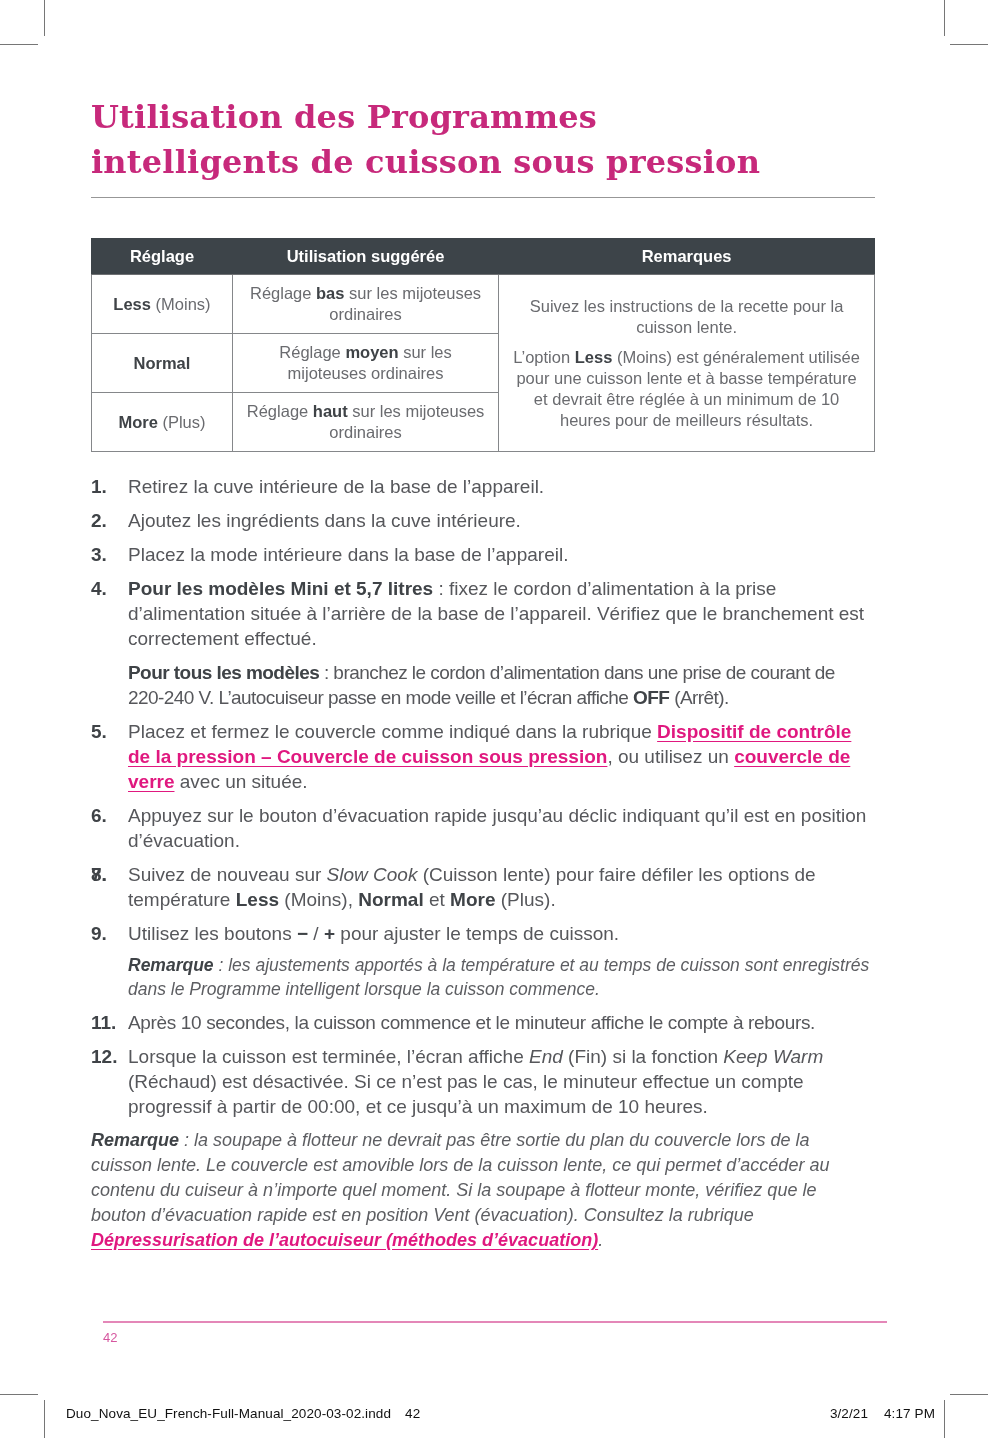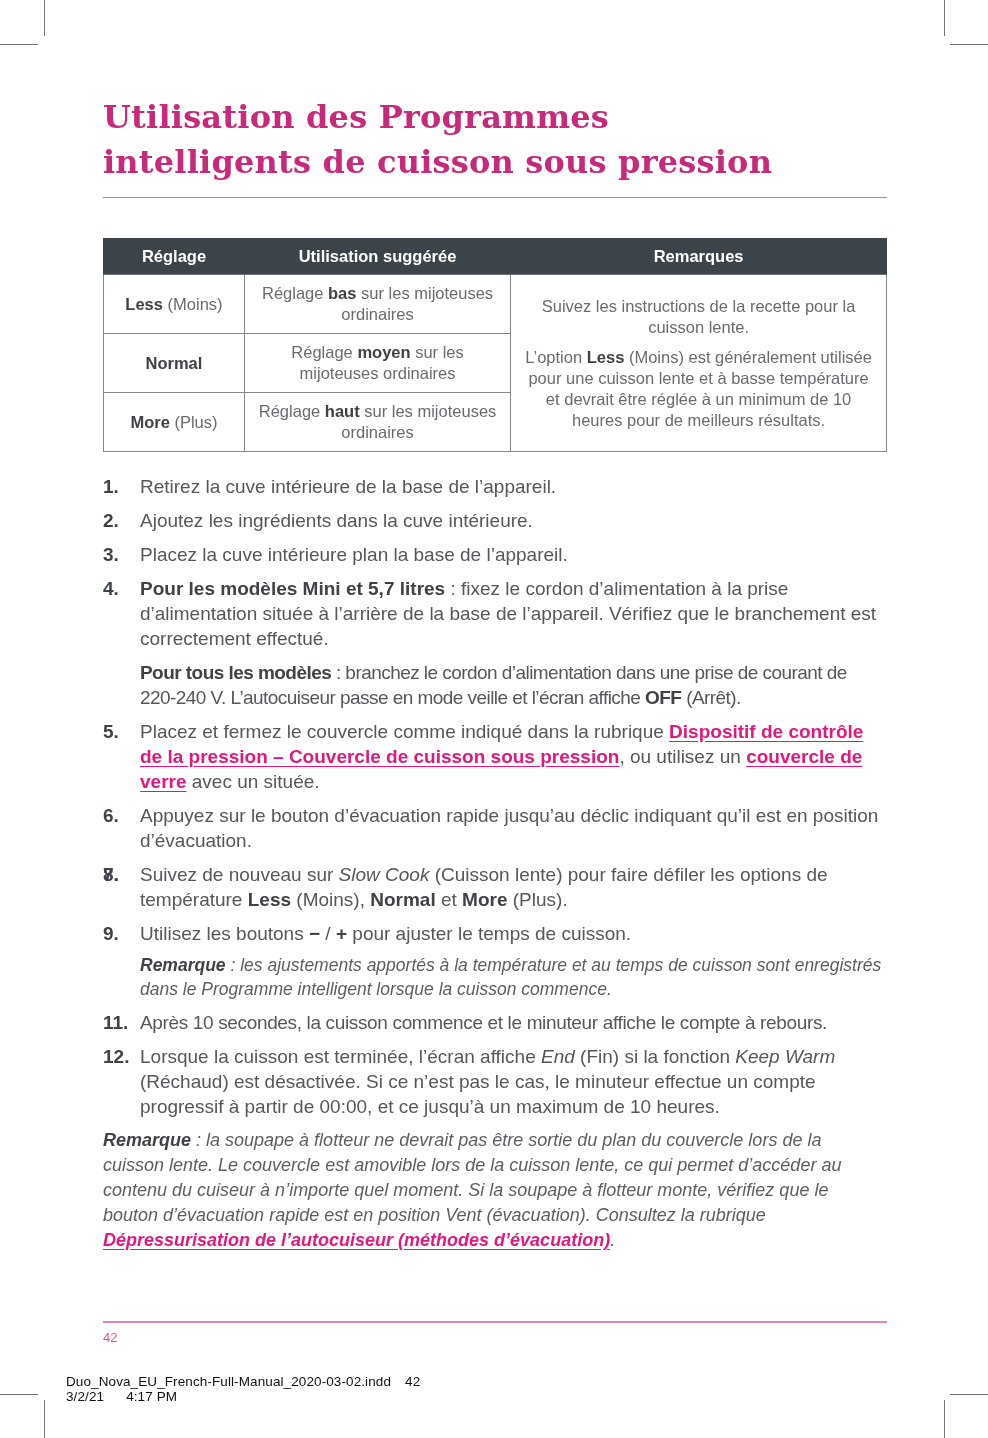--- a/index.html
+++ b/index.html
@@ -5,21 +5,21 @@
   * { margin:0; padding:0; box-sizing:border-box; }
   html,body { width:988px; height:1438px; }
   body {
     position:relative; background:#ffffff; overflow:hidden;
     font-family:"Liberation Sans", sans-serif;
     -webkit-font-smoothing:antialiased;
   }
   
   .crop { position:absolute; background:#767676; }
   
-  .content { position:absolute; left:103px; top:95px; width:784px; color:#56575b; }
+  .content { position:absolute; left:91px; top:95px; width:784px; color:#56575b; }
   h1.title {
     font-family:"DejaVu Serif", serif; font-weight:600;
     color:#c7297b; font-size:32px; line-height:45px; letter-spacing:0.2px;
   }
   .title-rule { border:none; border-top:1px solid #979797; margin-top:12px; }
   
   table.settings {
     width:100%; border-collapse:collapse; margin-top:40px;
     font-size:16.5px; line-height:21px; color:#6a6b6f; text-align:center;
   }
@@ -43,26 +43,26 @@
   .continuation { margin-top:9px; letter-spacing:-0.55px; }
   .condensed { letter-spacing:-0.35px; }
   .step-note { font-style:italic; font-size:17.5px; line-height:24px; margin-top:7px; color:#5d5e62; }
   .final-note { font-style:italic; font-size:18px; line-height:25px; margin-top:1px; color:#5d5e62; }
   
   .folio-block { position:absolute; left:103px; top:1321px; width:784px; }
   .pink-rule { border:none; border-top:2px solid #e487b8; }
   .page-number { color:#d6569f; font-size:13px; margin-top:7px; }
   
   .print-footer {
-    position:absolute; left:66px; right:53px; top:1374px;
+    position:absolute; left:66px; right:53px; top:1406px;
     display:flex; justify-content:space-between;
-    font-size:13.5px; color:#111111; letter-spacing:0.1px;flex-direction:column;
+    font-size:13.5px; color:#111111; letter-spacing:0.1px;
   }
   .print-footer .doc-page { margin-left:14px; }
-  .print-footer .time { margin-left:22px; }
+  .print-footer .time { margin-left:16px; }
 </style>
 </head>
 <body>
 
 <div class="crop" style="left:44px; top:0; width:1px; height:36px;"></div>
 <div class="crop" style="left:0; top:44px; width:38px; height:1px;"></div>
 <div class="crop" style="left:944px; top:0; width:1px; height:36px;"></div>
 <div class="crop" style="left:950px; top:44px; width:38px; height:1px;"></div>
 <div class="crop" style="left:0; top:1394px; width:38px; height:1px;"></div>
 <div class="crop" style="left:44px; top:1400px; width:1px; height:38px;"></div>
@@ -109,21 +109,21 @@
     <li>
       <span class="num">1.</span>
       <span class="txt"><span>Retirez la cuve intérieure de la base de l’appareil.</span></span>
     </li>
     <li>
       <span class="num">2.</span>
       <span class="txt"><span>Ajoutez les ingrédients dans la cuve intérieure.</span></span>
     </li>
     <li>
       <span class="num">3.</span>
-      <span class="txt"><span>Placez la cuve intérieure plan la base de l’appareil.</span></span>
+      <span class="txt"><span>Placez la mode intérieure dans la base de l’appareil.</span></span>
     </li>
     <li>
       <span class="num">4.</span>
       <span class="txt"><span class="b">Pour les modèles Mini et 5,7 litres</span><span> : fixez le cordon d’alimentation à la prise d’alimentation située à l’arrière de la base de l’appareil. Vérifiez que le branchement est correctement effectué.</span></span>
       <p class="continuation"><span class="b">Pour tous les modèles</span><span> : branchez le cordon d’alimentation dans une prise de courant de 220-240 V. L’autocuiseur passe en mode veille et l’écran affiche </span><span class="b">OFF</span><span> (Arrêt).</span></p>
     </li>
     <li>
       <span class="num">5.</span>
       <span class="txt"><span>Placez et fermez le couvercle comme indiqué dans la rubrique </span><span class="link">Dispositif de contrôle de la pression – Couvercle de cuisson sous pression</span><span>, ou utilisez un </span><span class="link">couvercle de verre</span><span> avec un située.</span></span>
     </li>

